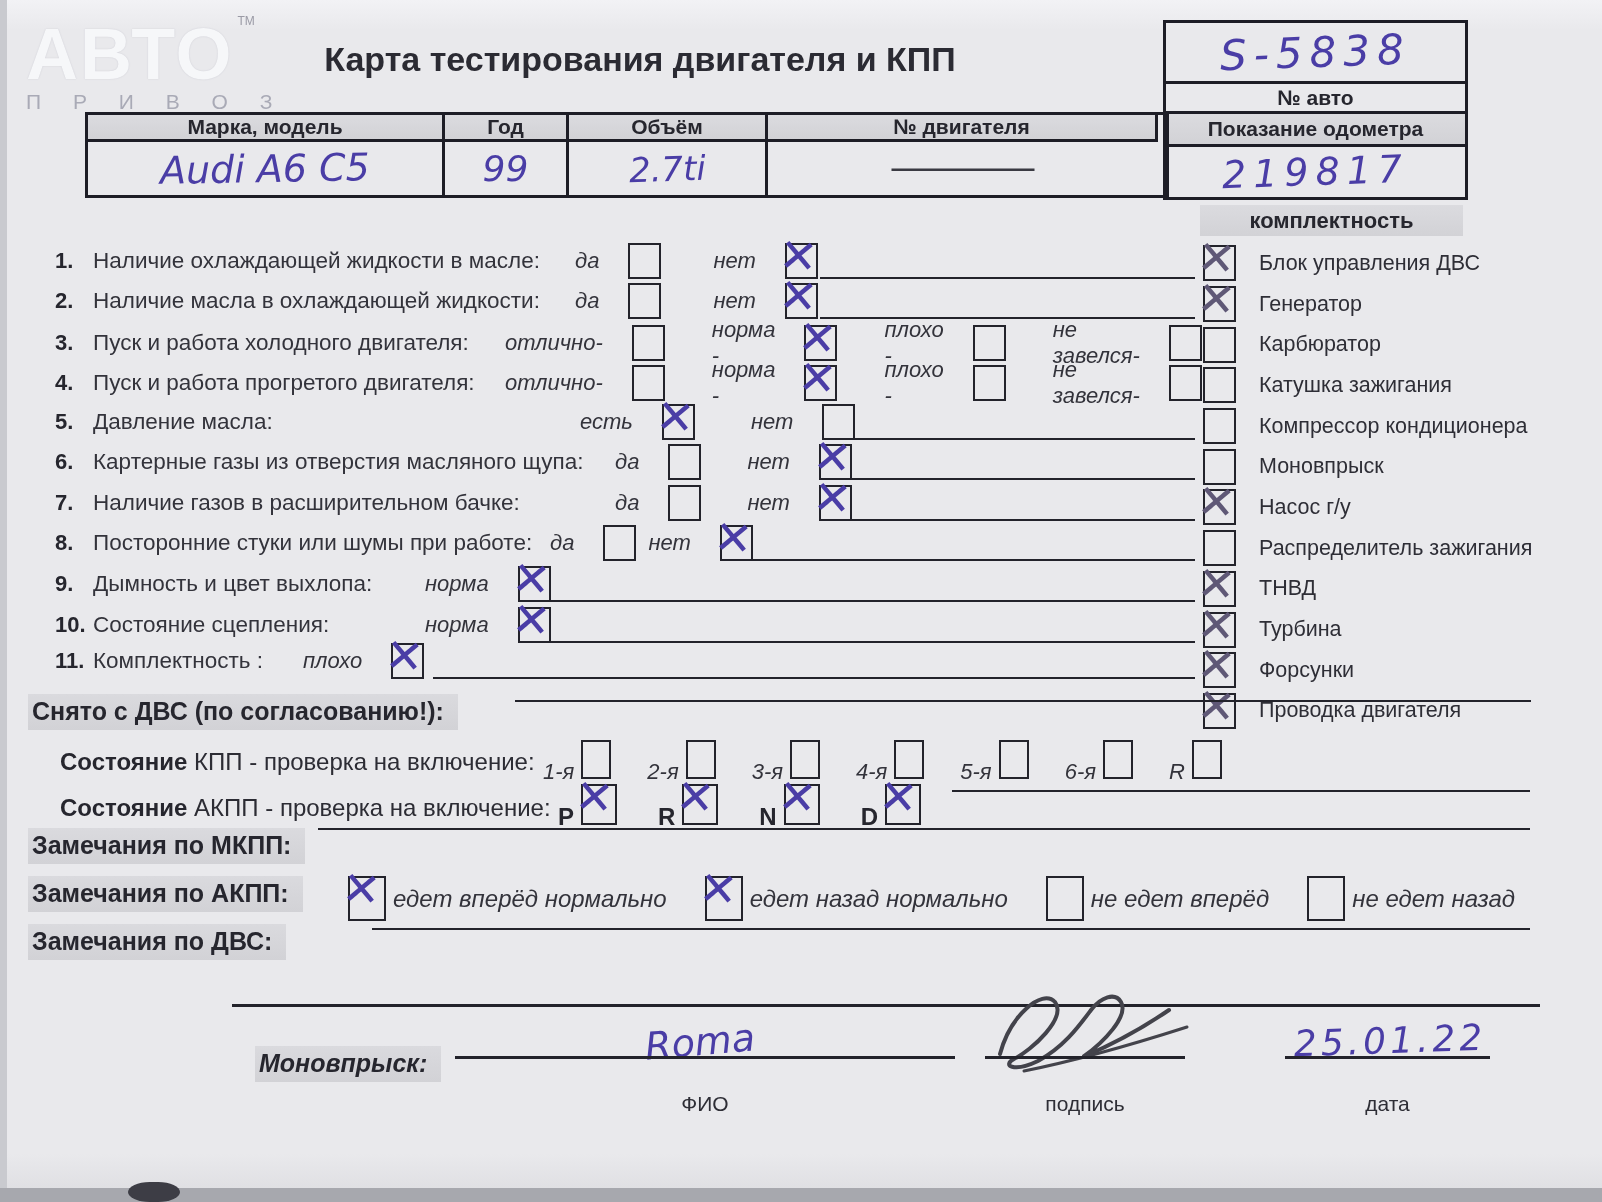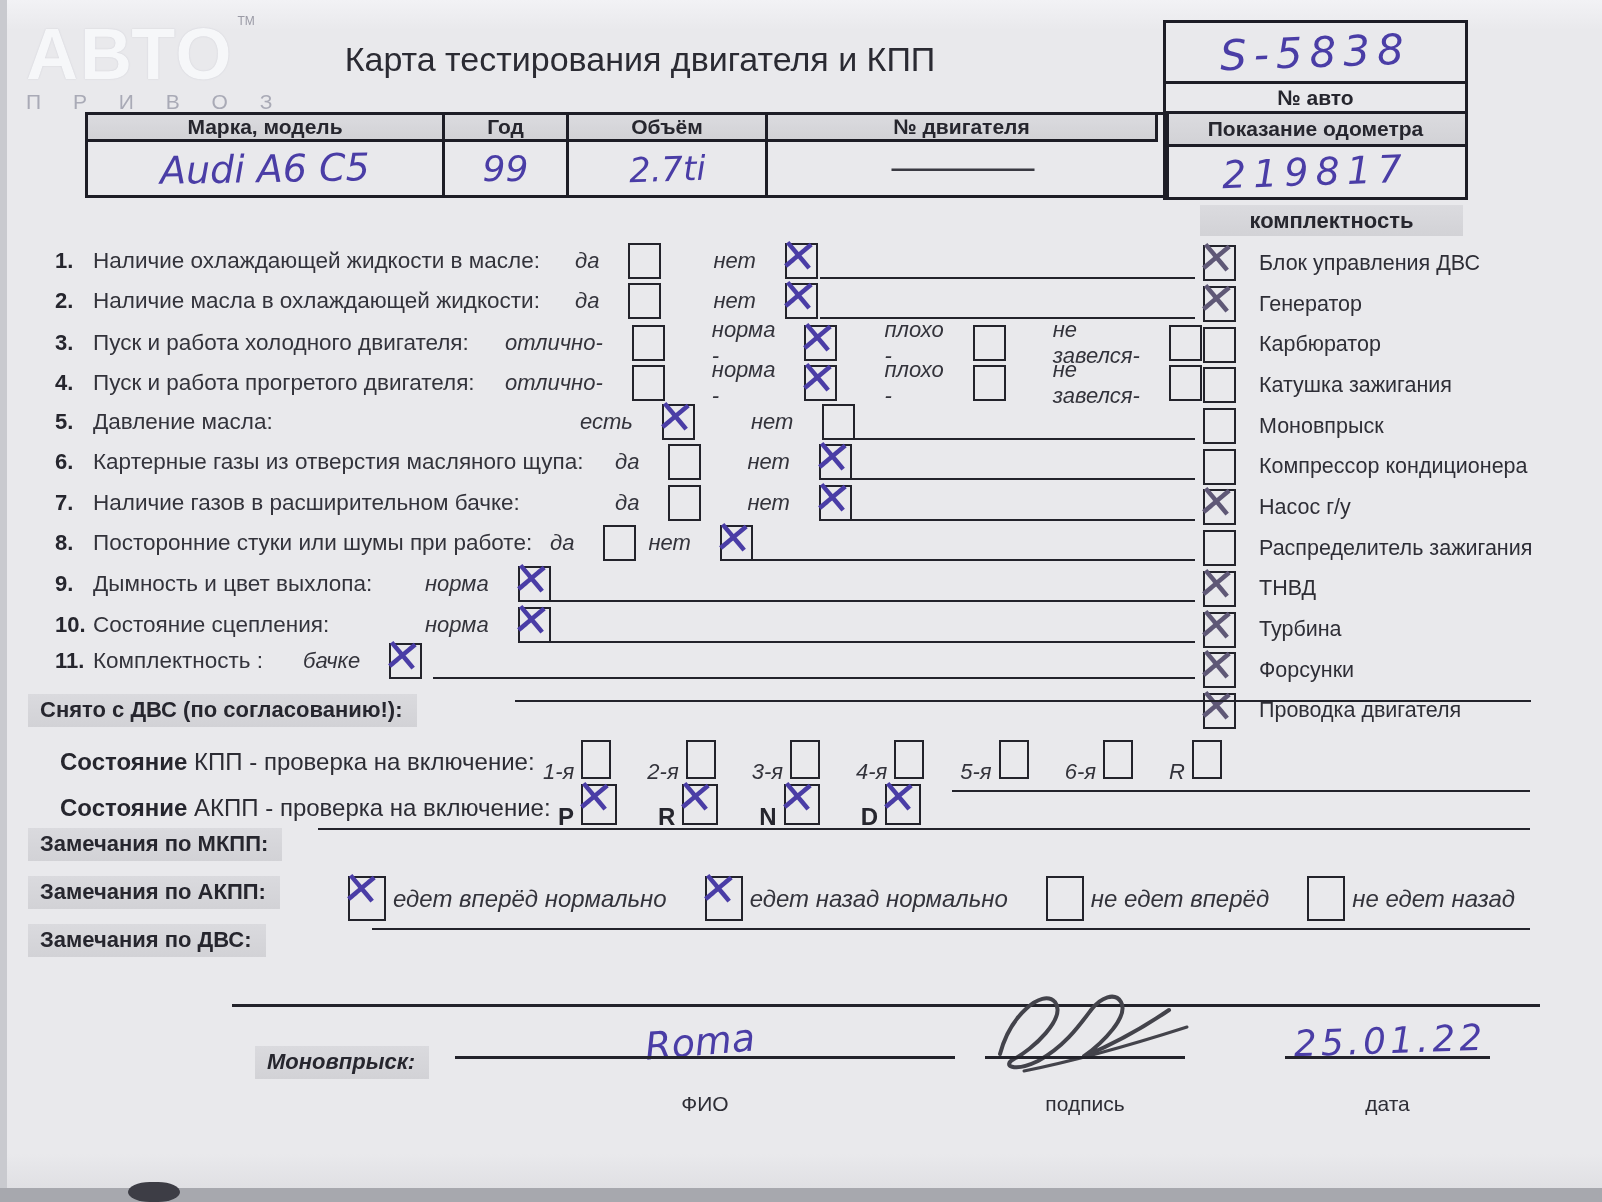--- a/index.html
+++ b/index.html
@@ -12,21 +12,21 @@
 
   
   #logo{position:absolute;left:26px;top:18px;}
   #logo .brand{font-size:72px;font-weight:bold;color:#f6f7f9;letter-spacing:2px;line-height:1;
     text-shadow:0 0 1px #cfcfd6,0 0 2px #d8d8de;}
   #logo .tm{font-size:12px;color:#9a9aa5;vertical-align:top;position:relative;top:-4px;left:4px;}
   #logo .sub{display:block;font-size:21px;color:#a9aab6;letter-spacing:13px;margin-top:0px;}
 
   
   #title{position:absolute;left:290px;top:40px;width:700px;text-align:center;
-    font-size:34px;font-weight:normal;color:#2b2b33;}
+    font-size:34px;font-weight:bold;color:#2b2b33;}
 
   
   #carbox{position:absolute;left:1163px;top:20px;width:299px;border:3px solid #1d1d26;background:transparent;}
   #carbox .sn{height:58px;display:flex;align-items:center;justify-content:center;}
   #carbox .avto{height:27px;border-top:3px solid #1d1d26;display:flex;align-items:center;justify-content:center;
     font-size:21px;font-weight:bold;color:#26262e;}
   #carbox .odoh{height:30px;border-top:3px solid #1d1d26;display:flex;align-items:center;justify-content:center;
     font-size:21px;font-weight:bold;color:#26262e;background:linear-gradient(#dbdbdf,#d2d2d6);}
   #carbox .odov{height:50px;border-top:3px solid #1d1d26;display:flex;align-items:center;justify-content:center;}
 
@@ -82,21 +82,21 @@
   .r9 .opts,.r10 .opts{left:370px;}
   .r11 .opts{left:248px;}
   .r1 .wline,.r2 .wline{left:765px;width:375px;}
   .r5 .wline,.r6 .wline,.r7 .wline{left:790px;width:350px;}
   .r8 .wline{left:695px;width:445px;}
   .r9 .wline,.r10 .wline{left:492px;width:648px;}
   .r11 .wline{left:378px;width:762px;}
 
   
   .shadelbl{display:inline-block;background:linear-gradient(#dadade,#d2d2d6);
-    padding:3px 14px 4px 12px;font-weight:bold;font-size:22px;color:#26262e;}
+    padding:3px 14px 4px 4px;font-weight:bold;font-size:25px;color:#26262e;}
   #snyato{position:absolute;left:28px;top:694px;}
   #snyato-line{position:absolute;left:515px;top:700px;width:1016px;border-bottom:2.5px solid #23232b;}
   .seclabel{position:absolute;font-size:24px;color:#2c2c34;}
   .seclabel b{color:#26262e;}
   #kpp-label{left:60px;top:748px;}
   #akpp-label{left:60px;top:794px;}
   .gears{position:absolute;display:flex;align-items:center;}
   #kpp-gears{left:543px;top:740px;gap:36px;}
   #kpp-gears .glab{font-style:italic;font-size:22px;color:#33333b;margin-right:7px;}
   #kpp-gears .box{width:26px;height:35px;}
@@ -189,25 +189,25 @@
       <div class="comp-row">
         <span class="box"></span>
         <span class="clab">Карбюратор</span>
       </div>
       <div class="comp-row">
         <span class="box"></span>
         <span class="clab">Катушка зажигания</span>
       </div>
       <div class="comp-row">
         <span class="box"></span>
+        <span class="clab">Компрессор кондиционера</span>
+      </div>
+      <div class="comp-row">
+        <span class="box"></span>
         <span class="clab">Моновпрыск</span>
-      </div>
-      <div class="comp-row">
-        <span class="box"></span>
-        <span class="clab">Компрессор кондиционера</span>
       </div>
       <div class="comp-row">
         <span class="box checked">
           <span class="xmark gray">✕</span>
         </span>
         <span class="clab">Насос г/у</span>
       </div>
       <div class="comp-row">
         <span class="box"></span>
         <span class="clab">Распределитель зажигания</span>
@@ -413,21 +413,21 @@
             </span>
           </span>
         </span>
         <span class="wline"></span>
       </div>
       <div class="crow r11">
         <span class="num">11.</span>
         <span class="clabel">Комплектность :</span>
         <span class="opts">
           <span class="opt">
-            <span class="optt">бачке</span>
+            <span class="optt">плохо</span>
             <span class="box checked">
               <span class="xmark">✕</span>
             </span>
           </span>
         </span>
         <span class="wline"></span>
       </div>
     </div>
 
   <span id="snyato" class="shadelbl">Снято с ДВС (по согласованию!):</span>

